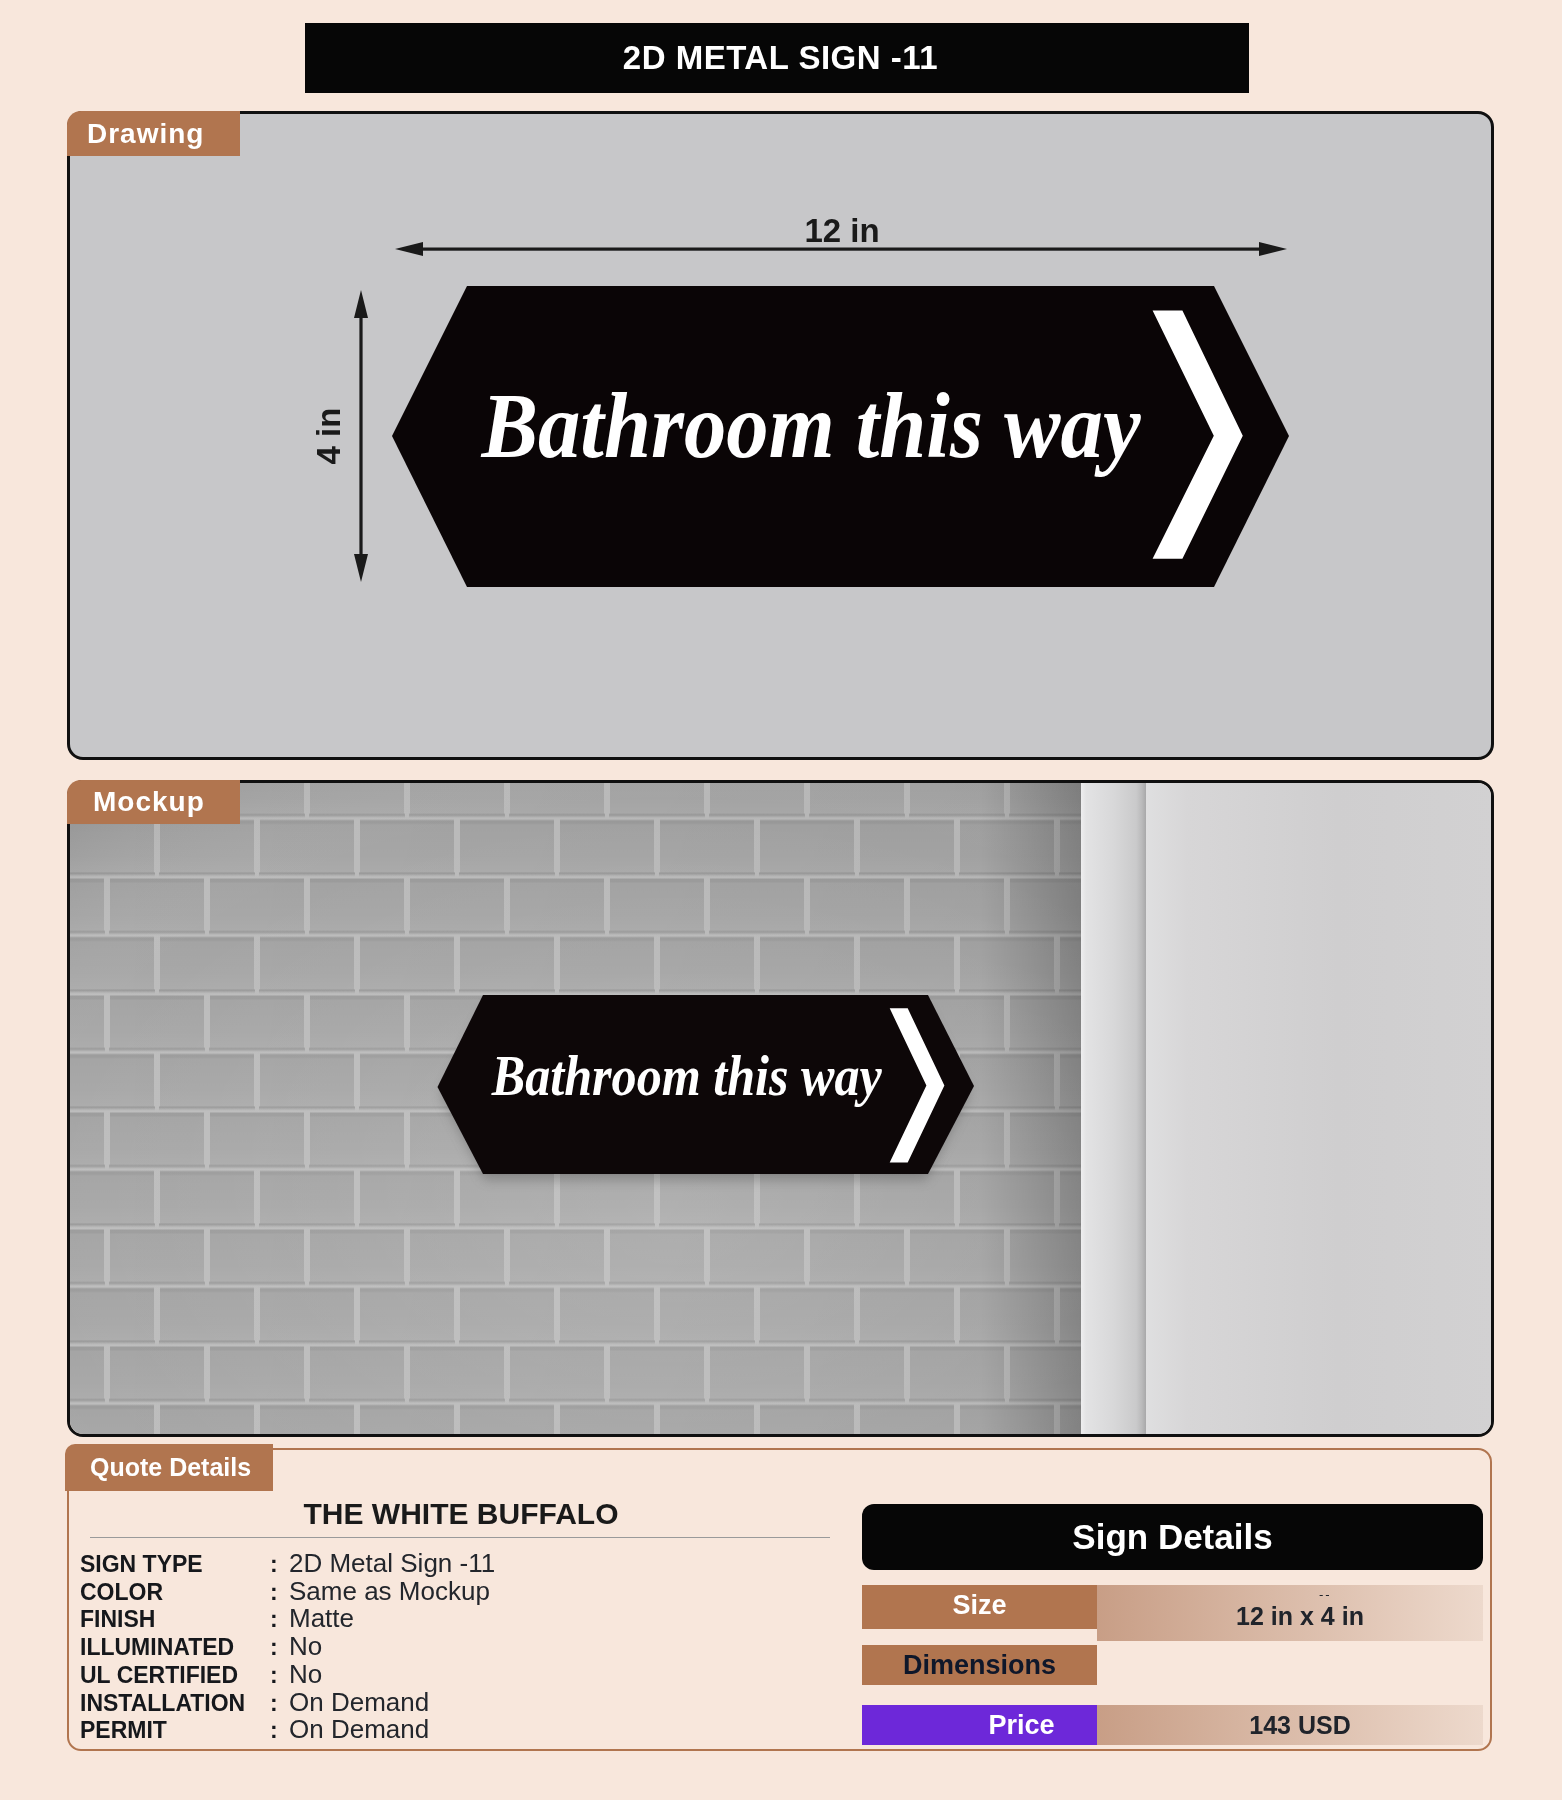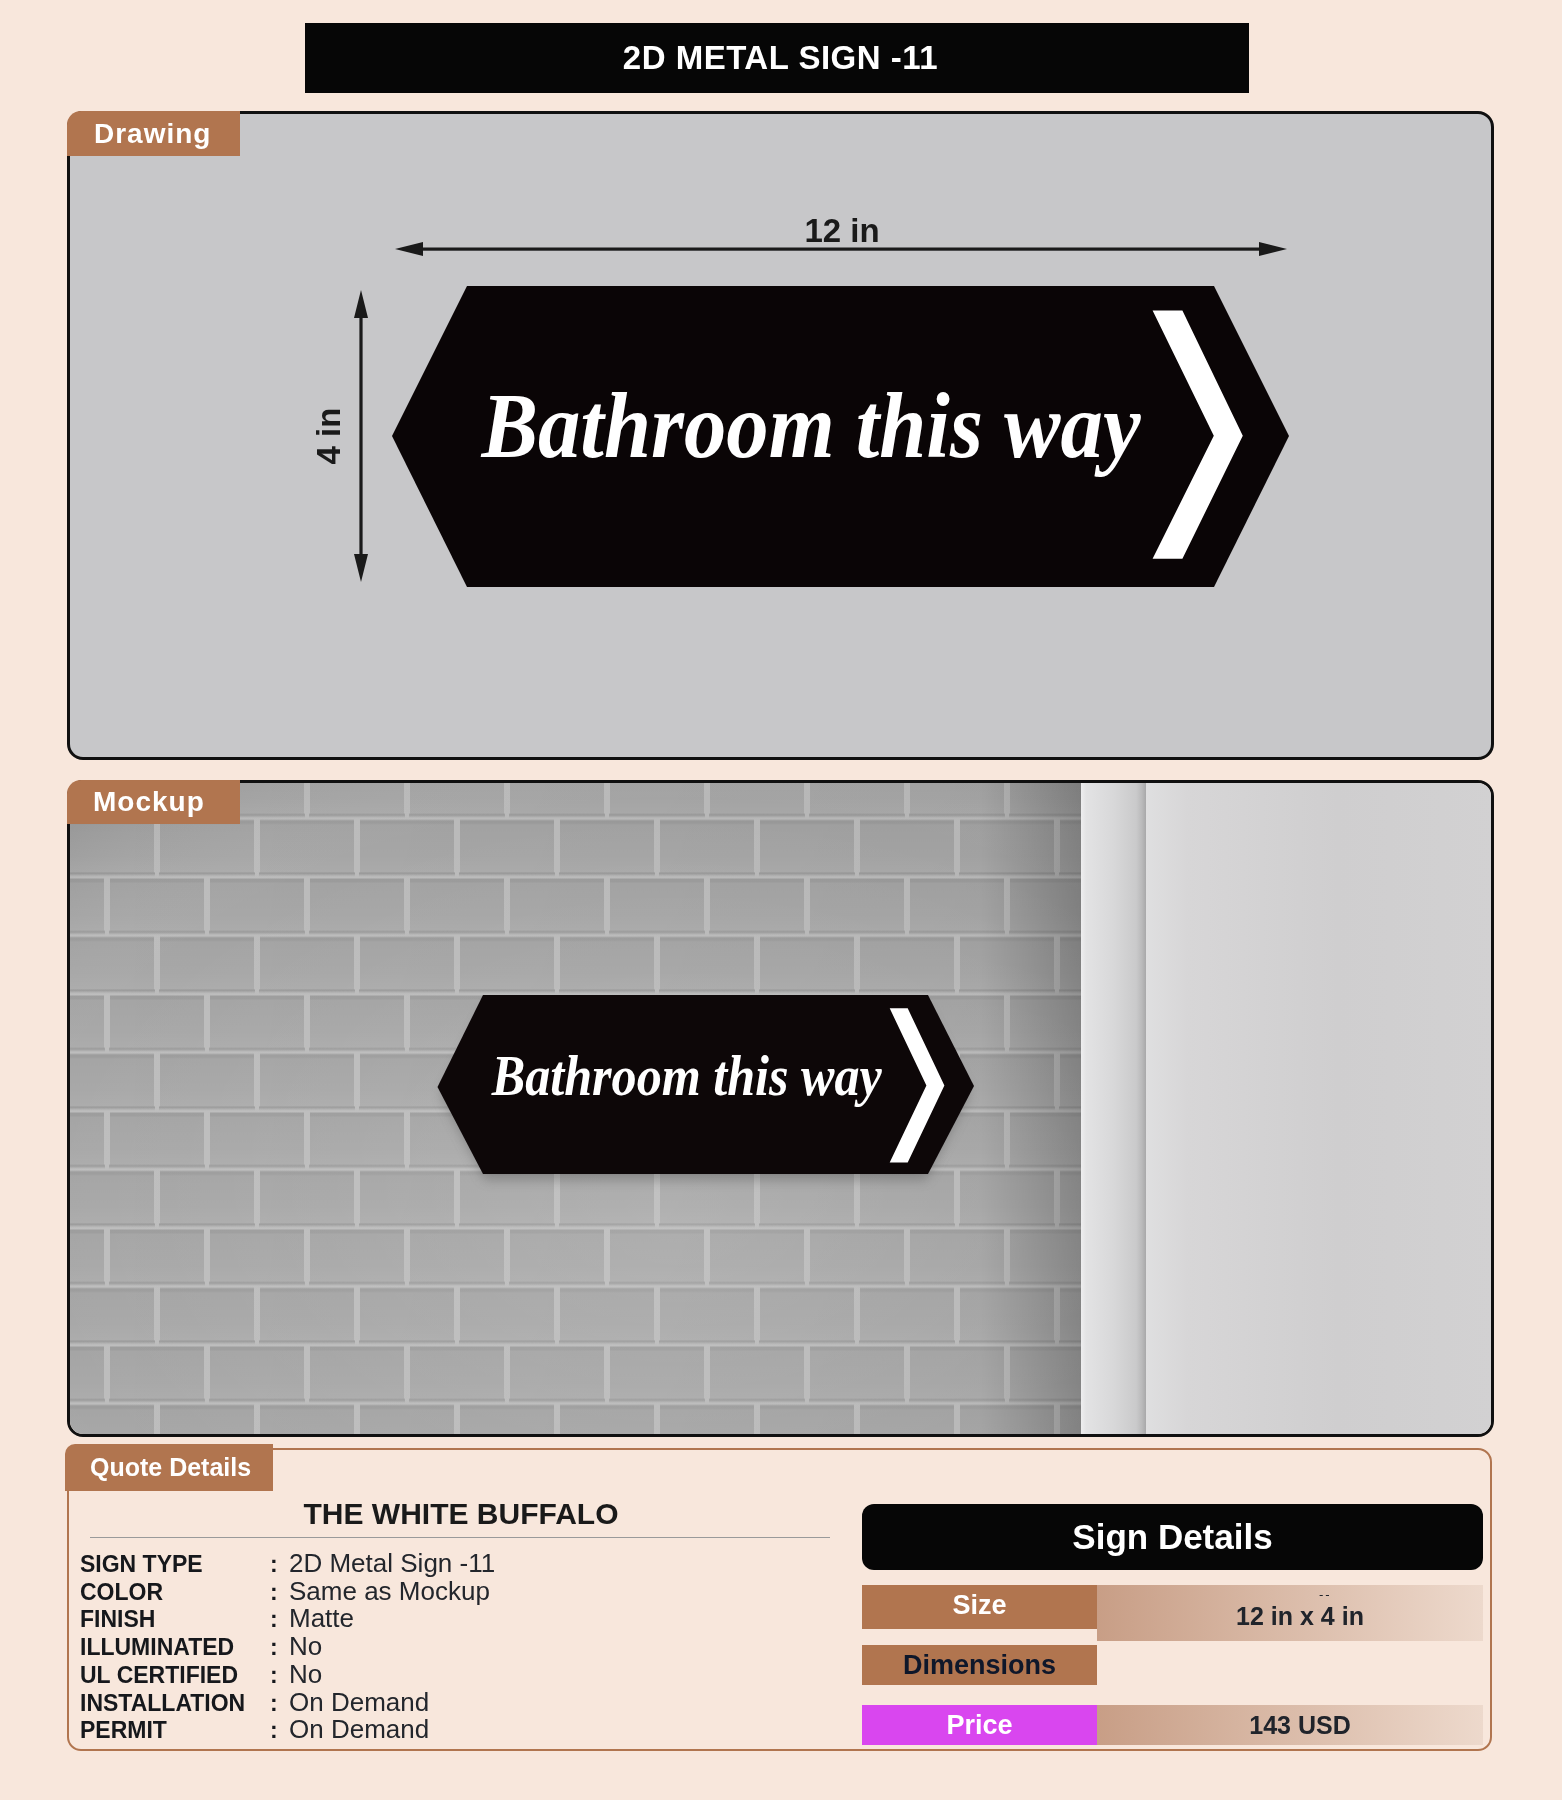--- a/index.html
+++ b/index.html
@@ -36,21 +36,21 @@
 
   <polygon points="325,325 400,175 1147,175 1222,325 1147,476 400,476" fill="#0a0506"></polygon>
 
   <text x="744" y="346.4" text-anchor="middle" font-family="Liberation Serif" font-weight="bold" font-style="italic" font-size="94" textLength="659" lengthAdjust="spacingAndGlyphs" fill="#ffffff">Bathroom this way</text>
 
   <polygon points="1085.6,199.6 1115.4,199.6 1175.8,324.8 1115.4,447.7 1085.6,447.7 1146.8,324.8" fill="#ffffff"></polygon>
 </svg>
 
 <div class="abs" style="left:67px;top:111px;width:173px;height:45px;background:#b1754f;
      border-radius:14px 0 0 0;color:#fff;font-weight:bold;font-size:28px;letter-spacing:1px;line-height:45px;
-     padding-left:27px;box-sizing:border-box;">Drawing</div>
+     padding-left:20px;box-sizing:border-box;">Drawing</div>
 
 <div class="abs" style="left:67px;top:780px;width:1427px;height:657px;border-radius:16px;overflow:hidden;
      border:3px solid #101010;box-sizing:border-box;">
 <svg width="1427" height="657" viewBox="0 0 1427 657" style="display:block;margin:-3px 0 0 -3px;">
   <defs>
     <linearGradient id="brickface" x1="0" y1="0" x2="0" y2="1">
       <stop offset="0" stop-color="#a4a4a4"></stop>
       <stop offset="0.7" stop-color="#a8a8a8"></stop>
       <stop offset="1" stop-color="#acacac"></stop>
     </linearGradient>
@@ -153,17 +153,17 @@
 
 <div class="abs" style="left:1097px;top:1585px;width:386px;height:56px;color:#20242b;
      background:linear-gradient(90deg,#c89e86,#edd9cc);font-weight:bold;font-size:23px;text-align:center;line-height:40px;text-indent:20px;">Small</div>
 
 <div class="abs" style="left:862px;top:1645px;width:235px;height:40px;background:#b1754f;color:#0f172a;
      font-weight:bold;font-size:27px;text-align:center;line-height:40px;">Dimensions</div>
 
 <div class="abs" style="left:1097px;top:1596px;width:386px;height:40px;color:#20242b;
      background:linear-gradient(90deg,#c89e86,#edd9cc);font-weight:bold;font-size:25px;text-align:center;line-height:40px;text-indent:20px;">12 in x 4 in</div>
 
-<div class="abs" style="left:862px;top:1705px;width:235px;height:40px;background:#d946ef;color:#fff;
-     font-weight:bold;font-size:27px;text-align:center;line-height:40px;">Price</div>
+<div class="abs" style="left:862px;top:1705px;width:235px;height:40px;background:#6d28d9;color:#fff;
+     font-weight:bold;font-size:27px;text-align:center;line-height:40px;padding-left:42px;">Price</div>
 
 <div class="abs" style="left:1097px;top:1705px;width:386px;height:40px;color:#20242b;
      background:linear-gradient(90deg,#c89e86,#edd9cc);font-weight:bold;font-size:25px;text-align:center;line-height:40px;text-indent:20px;">143 USD</div>
 
 </body></html>

